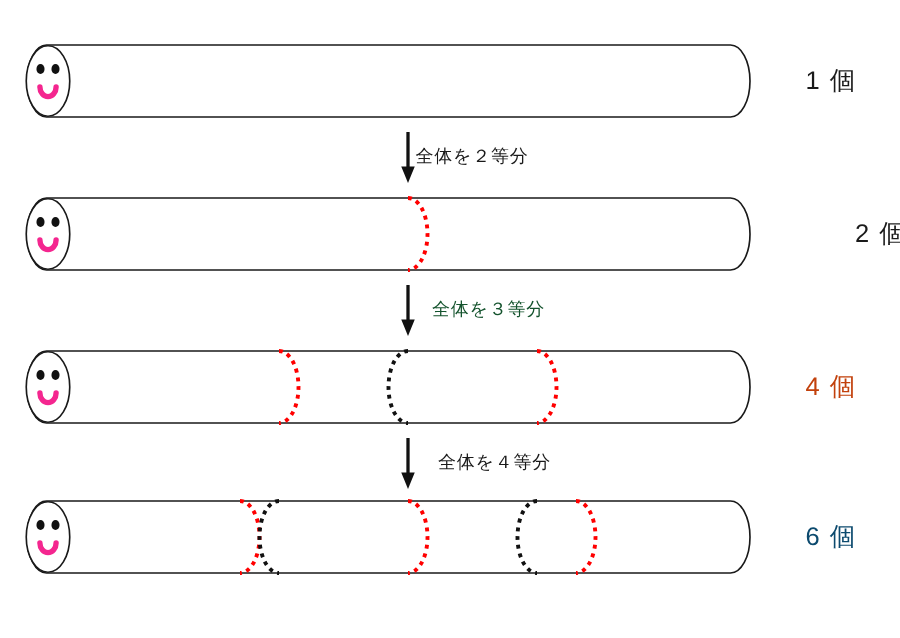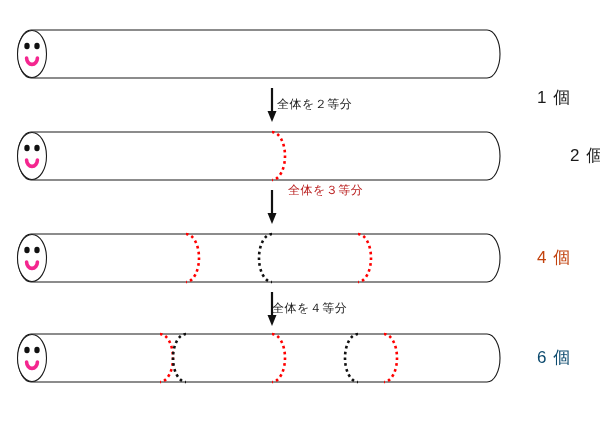--- a/index.html
+++ b/index.html
@@ -100,24 +100,24 @@
           <polygon points="267.5,213 276.5,213 272,224" fill="#111111"></polygon>
         </g>
         <g>
           <line x1="272" y1="292" x2="272" y2="317" stroke="#111111" stroke-width="2.2"></line>
           <polygon points="267.5,315 276.5,315 272,326" fill="#111111"></polygon>
         </g>
       </g>
   </svg>
 
   <div id="labels-layer">
-      <div class="row-label" style="left: 537px; top: 45px; color: rgb(26, 26, 26); margin-top: 44px;">1 個</div>
+      <div class="row-label" style="left: 537px; top: 45px; color: rgb(26, 26, 26);">1 個</div>
       <div class="row-label" style="left: 537px; top: 147px; color: rgb(26, 26, 26); margin-left: 33px;">2 個</div>
       <div class="row-label" style="left: 537px; top: 249px; color: #c2410c;">4 個</div>
       <div class="row-label" style="left: 537px; top: 349px; color: #0c4a6e;">6 個</div>
     </div>
   <div id="steps-layer">
       <div class="step-label" style="left: 277px; top: 98px; color: rgb(26, 26, 26);">全体を２等分</div>
-      <div class="step-label" style="left: 288px; top: 184px; color: #b91c1c;">全体を３等分</div>
-      <div class="step-label" style="left: 272px; top: 302px; color: rgb(26, 26, 26);">全体を４等分</div>
+      <div class="step-label" style="left: 288px; top: 200px; color: #14532d;">全体を３等分</div>
+      <div class="step-label" style="left: 292px; top: 302px; color: rgb(26, 26, 26);">全体を４等分</div>
     </div>
 
 </div>
 
 </body></html>

